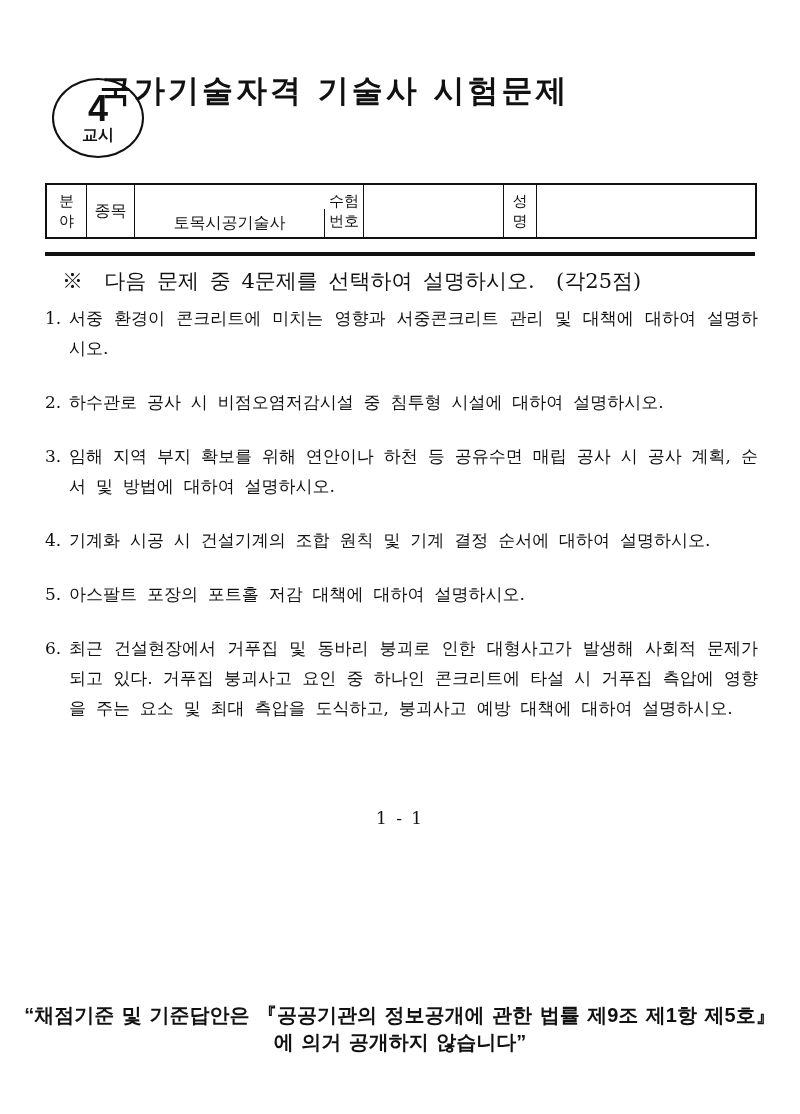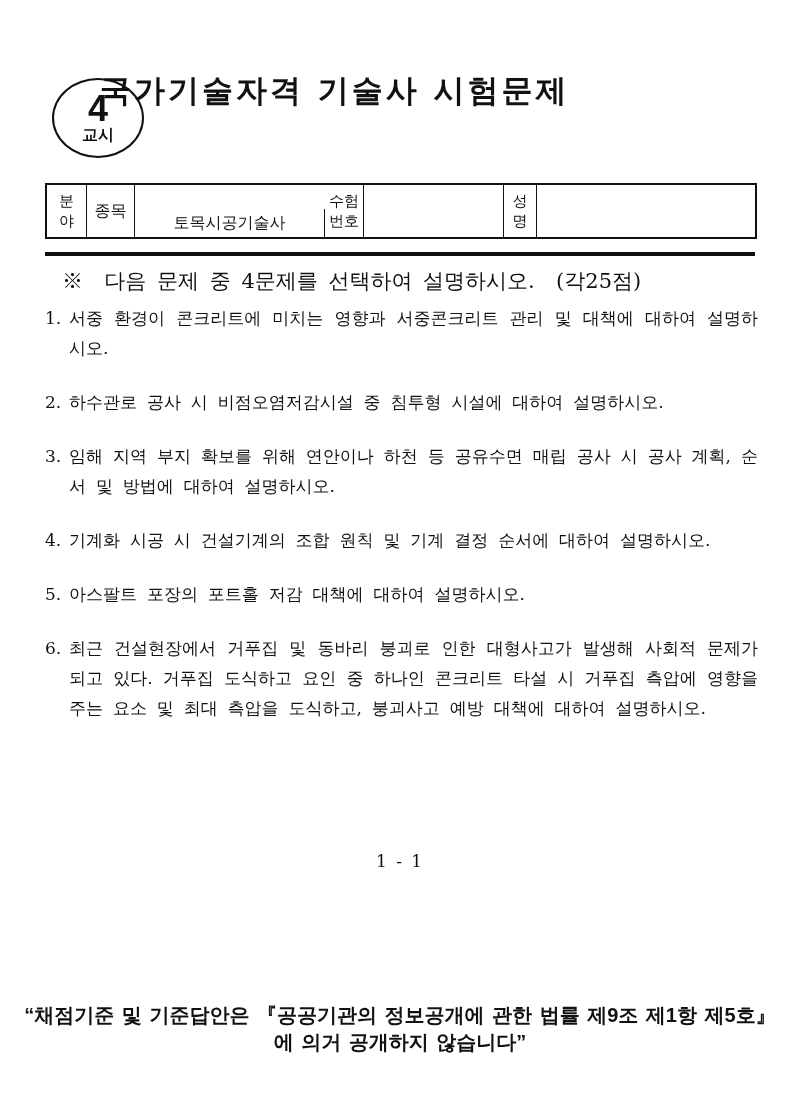--- a/index.html
+++ b/index.html
@@ -113,21 +113,20 @@
     word-spacing: 4.5px;
   }
 
   
   .page-number {
     position: absolute;
     top: 808px; left: 0; right: 0;
     text-align: center;
     font-size: 17px;
     letter-spacing: 2px;
-    margin-top: 43px;
   }
 
   
   .footer-note {
     position: absolute;
     top: 1002px; left: 20px; right: 20px;
     text-align: center;
     font-size: 20px;
     font-weight: bold;
     font-family: "Liberation Sans", "DejaVu Sans", sans-serif;
@@ -180,21 +179,21 @@
     <div class="problem">
       <span class="problem-no">4.</span>
       <span class="problem-text">기계화 시공 시 건설기계의 조합 원칙 및 기계 결정 순서에 대하여 설명하시오.</span>
     </div>
     <div class="problem">
       <span class="problem-no">5.</span>
       <span class="problem-text">아스팔트 포장의 포트홀 저감 대책에 대하여 설명하시오.</span>
     </div>
     <div class="problem">
       <span class="problem-no">6.</span>
-      <span class="problem-text">최근 건설현장에서 거푸집 및 동바리 붕괴로 인한 대형사고가 발생해 사회적 문제가 되고 있다. 거푸집 도식하고 요인 중 하나인 콘크리트 타설 시 거푸집 측압에 영향을 주는 요소 및 최대 측압을 도식하고, 붕괴사고 예방 대책에 대하여 설명하시오.</span>
+      <span class="problem-text">최근 건설현장에서 거푸집 및 동바리 붕괴로 인한 대형사고가 발생해 사회적 문제가 되고 있다. 거푸집 붕괴사고 요인 중 하나인 콘크리트에 타설 시 거푸집 측압에 영향을 주는 요소 및 최대 측압을 도식하고, 붕괴사고 예방 대책에 대하여 설명하시오.</span>
     </div>
   </div>
 
   <div class="page-number">1 - 1</div>
 
   <div class="footer-note">“채점기준 및 기준답안은 『공공기관의 정보공개에 관한 법률 제9조 제1항 제5호』에 의거 공개하지 않습니다”</div>
 
 </div>
 
 </body></html>

